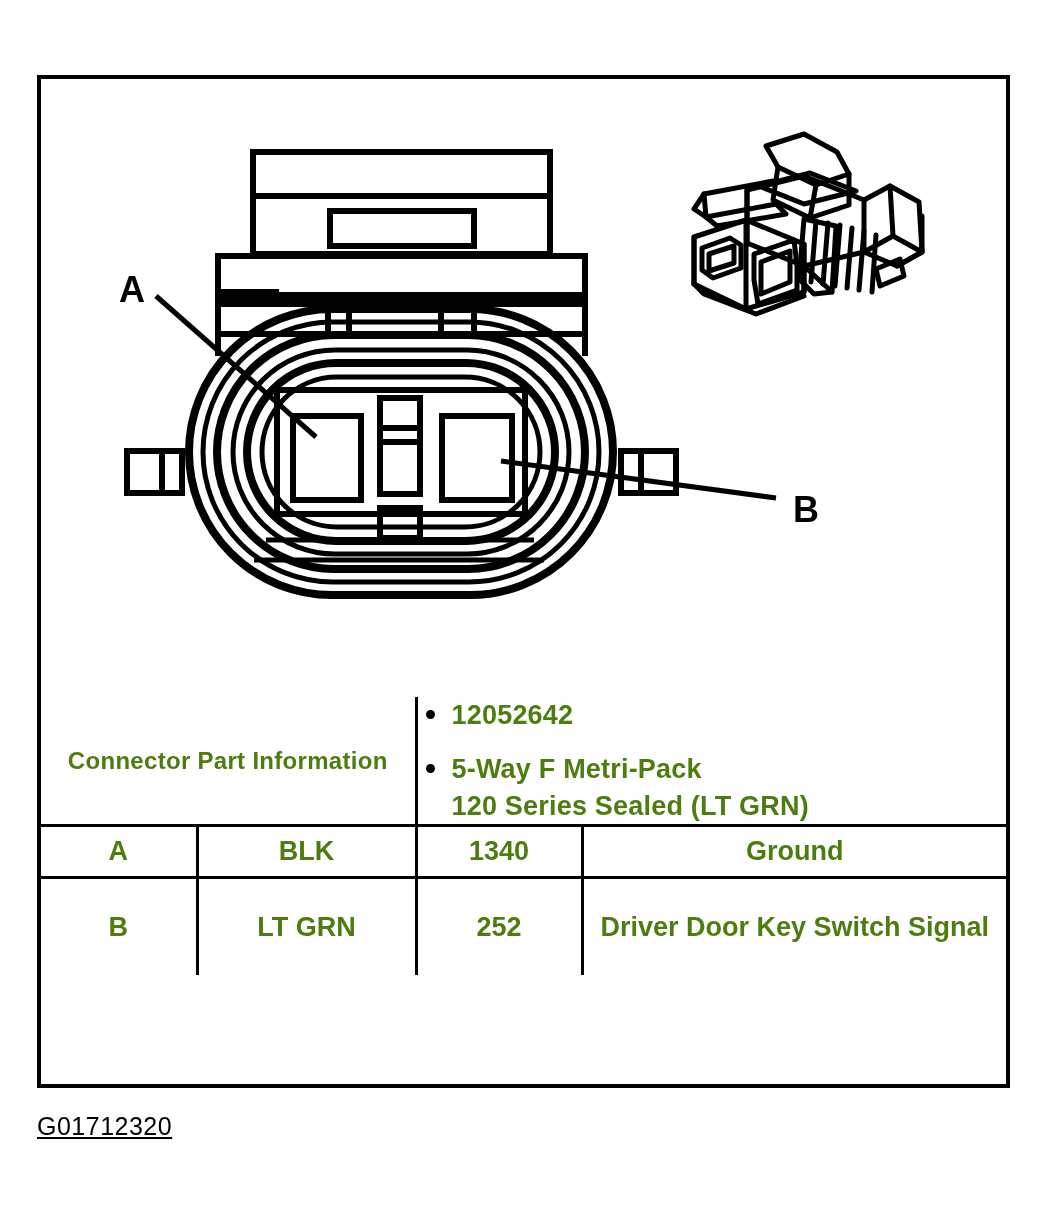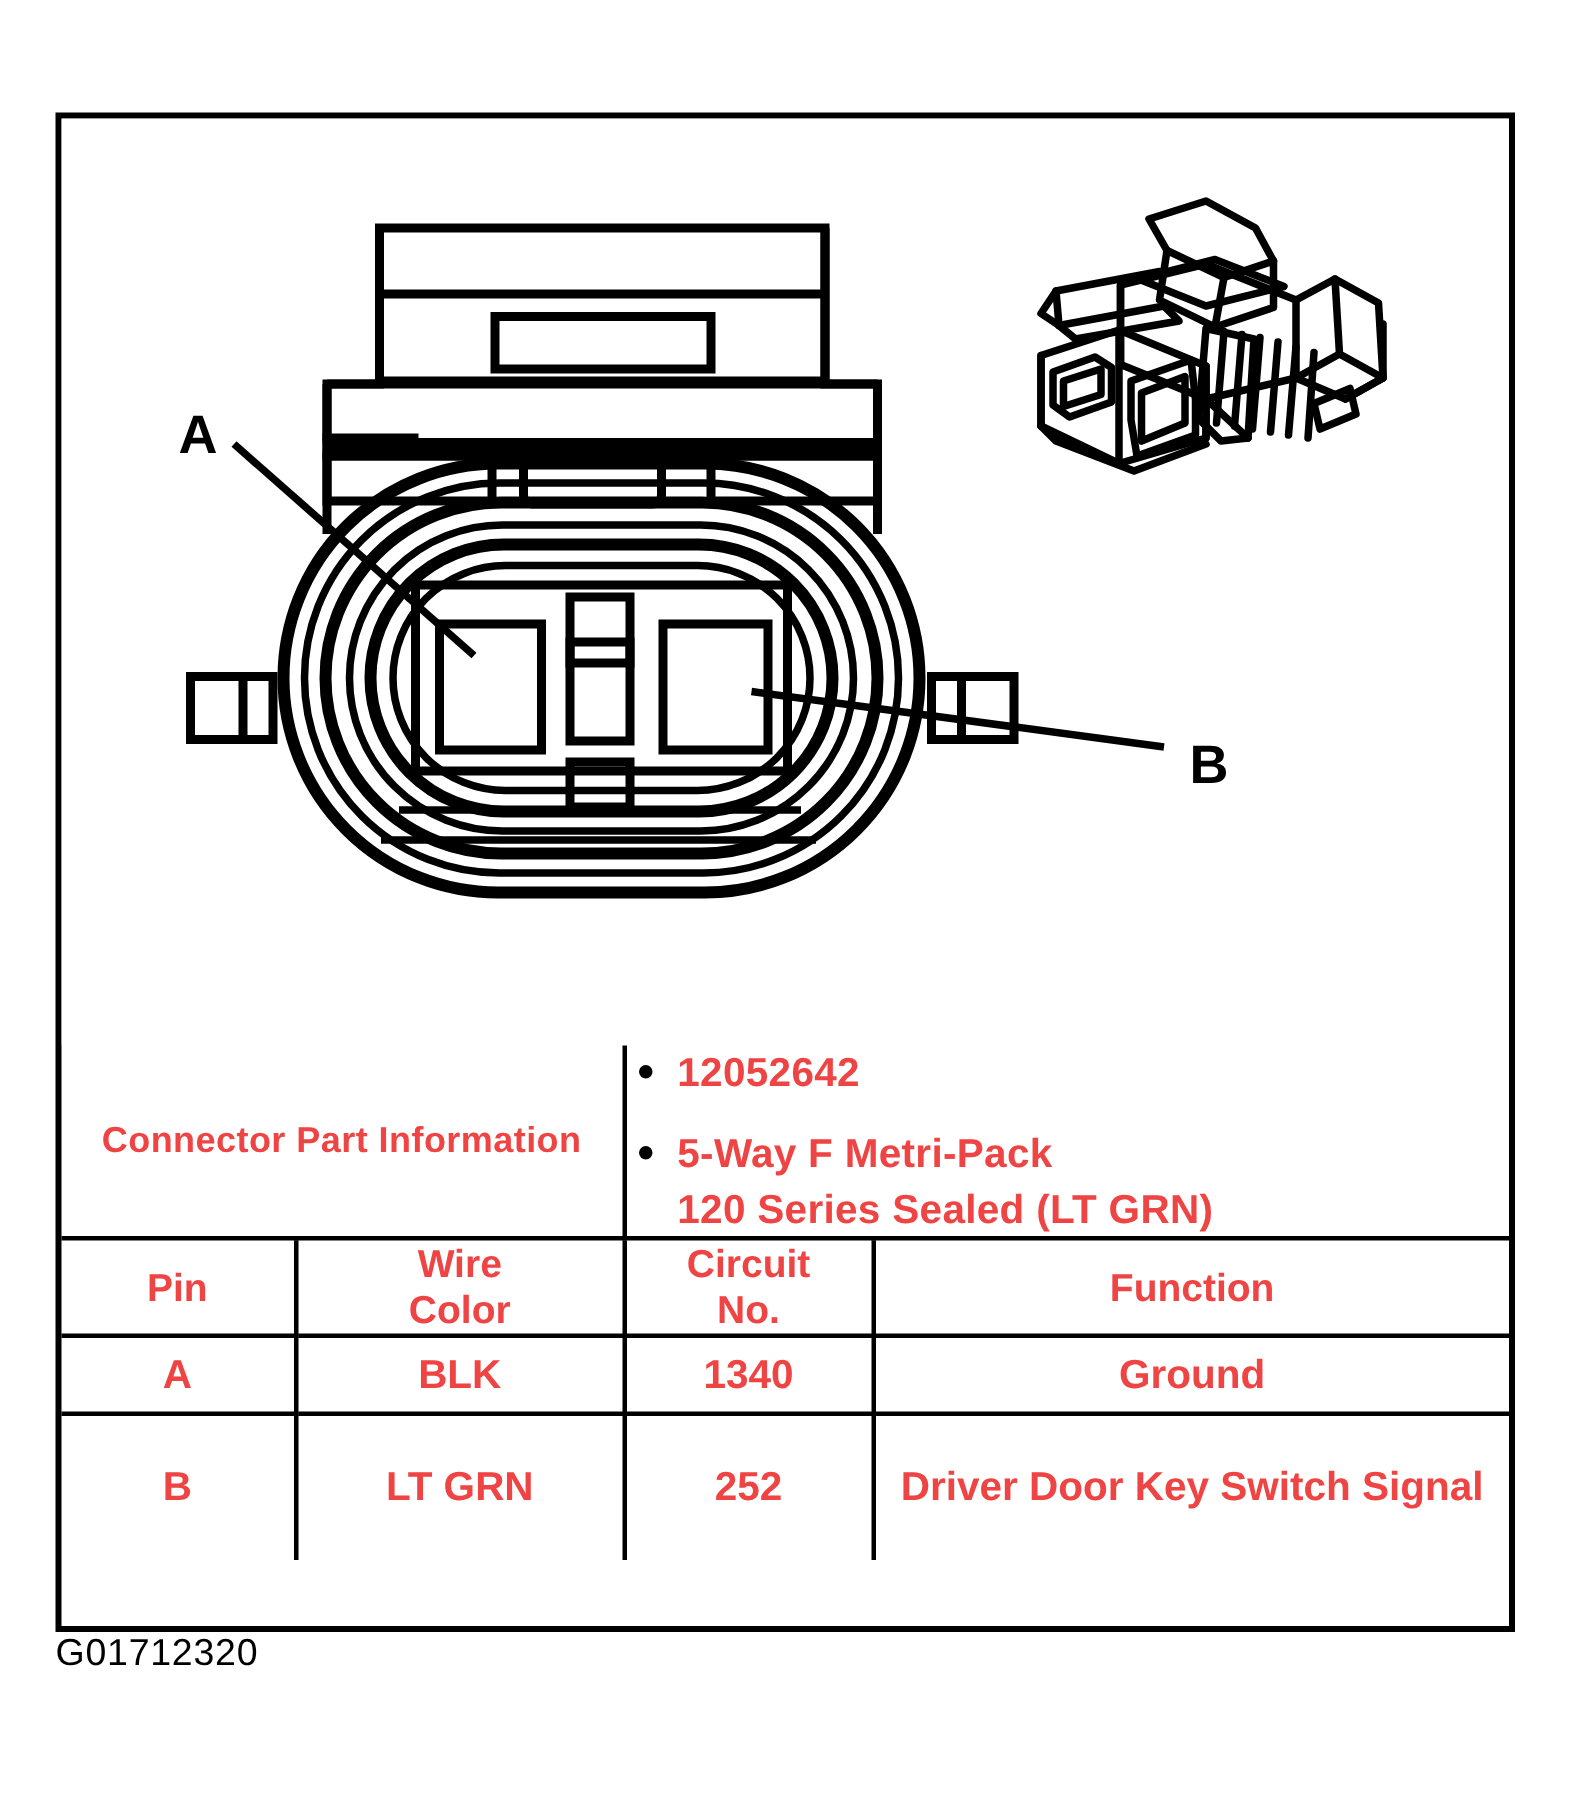--- a/index.html
+++ b/index.html
@@ -46,21 +46,21 @@
     width: 965px;
     border-collapse: collapse;
     table-layout: fixed;
   }
   #connector-table td,
   #connector-table th {
     border: 3px solid #000;
     padding: 0;
     vertical-align: middle;
     font-weight: bold;
-    color: #ef4444;
+    color: #4d7c0f;
   }
   
   #connector-table tr:first-child td { border-top: none; }
   #connector-table tr:last-child td { border-bottom: none; }
   #connector-table td:first-child { border-left: none; }
   #connector-table td:last-child { border-right: none; }
 
   .col-pin     { width: 156px; }
   .col-wire    { width: 219px; }
   .col-circuit { width: 166px; }
@@ -125,25 +125,26 @@
     line-height: 1.22;
     padding: 8px 6px 8px 12px;
   }
   .row-a td { height: 49px; }
   .row-b td { height: 96px; }
 
   
   #figure-caption {
     position: absolute;
     left: 37px;
-    top: 1088px;
+    top: 1112px;
     font-size: 25px;
     letter-spacing: 0.5px;
     color: #000;
     white-space: nowrap;
+    text-decoration: underline;
   }
 </style>
 </head>
 <body>
 
 <div id="figure-frame">
 
   <div id="illustration-panel">
     <svg width="965" height="618" viewBox="0 0 965 618" xmlns="http://www.w3.org/2000/svg">
       <rect x="0" y="0" width="965" height="618" fill="#ffffff"></rect>
@@ -304,32 +305,20 @@
               <span>12052642</span>
             </li>
             <li>
               <span>5-Way F Metri-Pack</span>
               <span class="bullet-line2">120 Series Sealed (LT GRN)</span>
             </li>
           </ul>
         </td>
       </tr>
 
-      <tr>
-        <td class="head-cell head-pin">Pin</td>
-        <td class="head-cell">
-          <span class="h-line">Wire</span>
-          <span class="h-line">Color</span>
-        </td>
-        <td class="head-cell">
-          <span class="h-line">Circuit</span>
-          <span class="h-line">No.</span>
-        </td>
-        <td class="head-cell head-pin">Function</td>
-      </tr>
 
       <tr class="row-a">
         <td class="data-cell-center">A</td>
         <td class="data-cell-center">BLK</td>
         <td class="data-cell-center">1340</td>
         <td class="data-cell-left">Ground</td>
       </tr>
 
       <tr class="row-b">
         <td class="data-cell-center">B</td>

